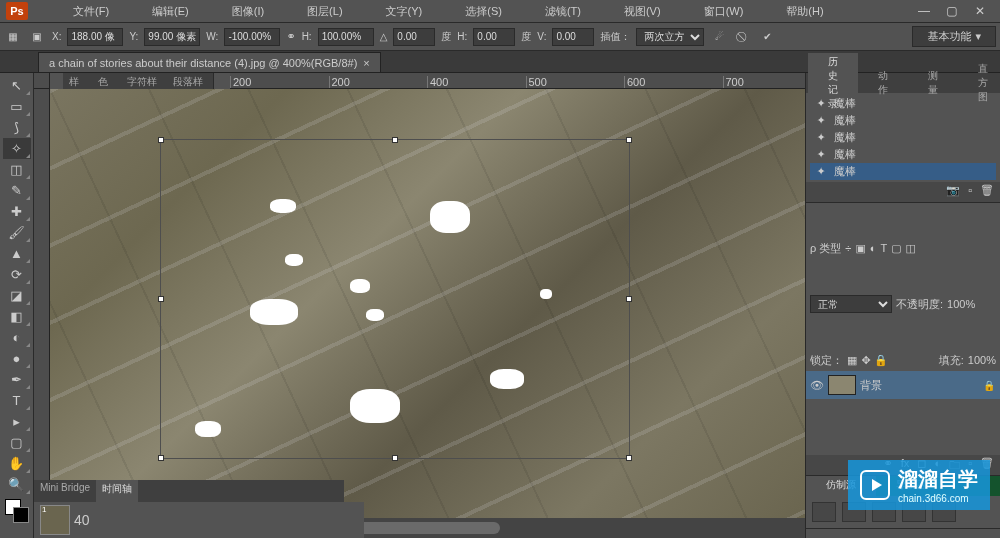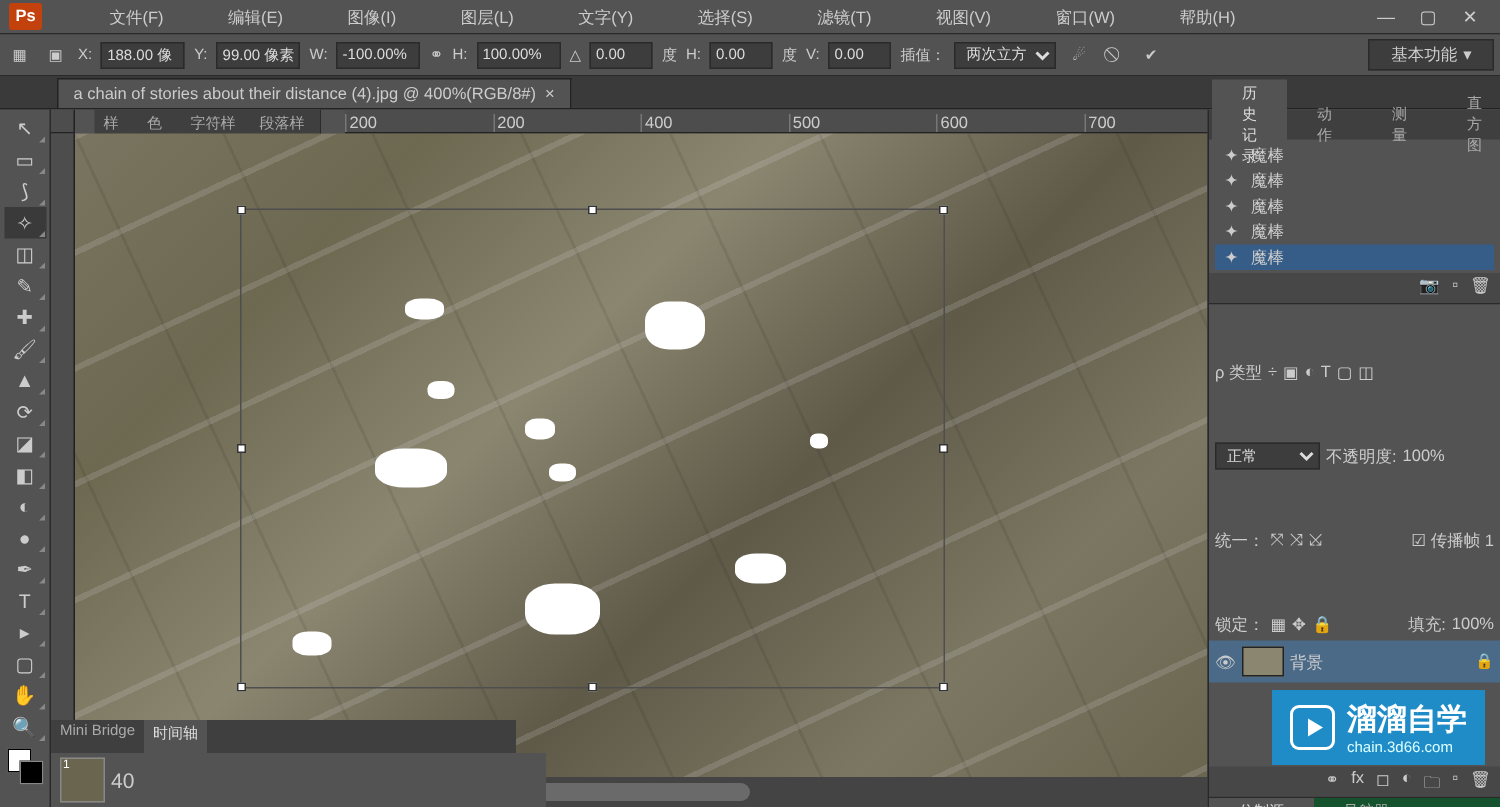--- a/index.html
+++ b/index.html
@@ -313,30 +313,23 @@
       <div class="layer-opts">
         <span>ρ 类型</span>
         <span>÷</span>
         <span>▣</span>
         <span>◐</span>
         <span>T</span>
         <span>▢</span>
         <span>◫</span>
       </div>
       <div class="layer-opts">
-        <select class="opt-sel" style="width:70px;"><option>正常</option></select>
+        <select class="opt-sel" style="width:82px;"><option>正常</option></select>
         <span>不透明度:</span>
         <span>100%</span>
-      </div>
-      <div class="layer-opts">
-        <span>统一：</span>
-        <span>⤧</span>
-        <span>⤨</span>
-        <span>⤩</span>
-        <span style="margin-left:auto;">☑ <span>传播帧 1</span></span>
       </div>
       <div class="layer-opts">
         <span>锁定：</span>
         <span>▦</span>
         <span>✥</span>
         <span>🔒</span>
         <span style="margin-left:auto;">填充:</span>
         <span>100%</span>
       </div>
       <div class="layer-row sel">

